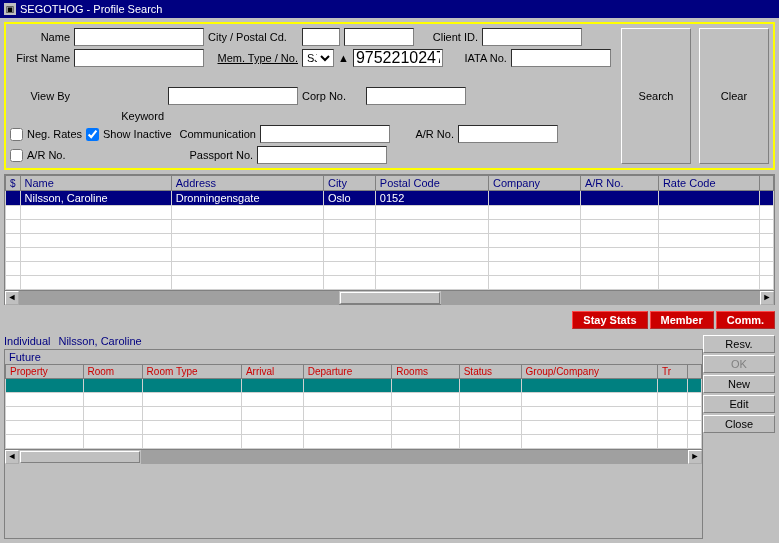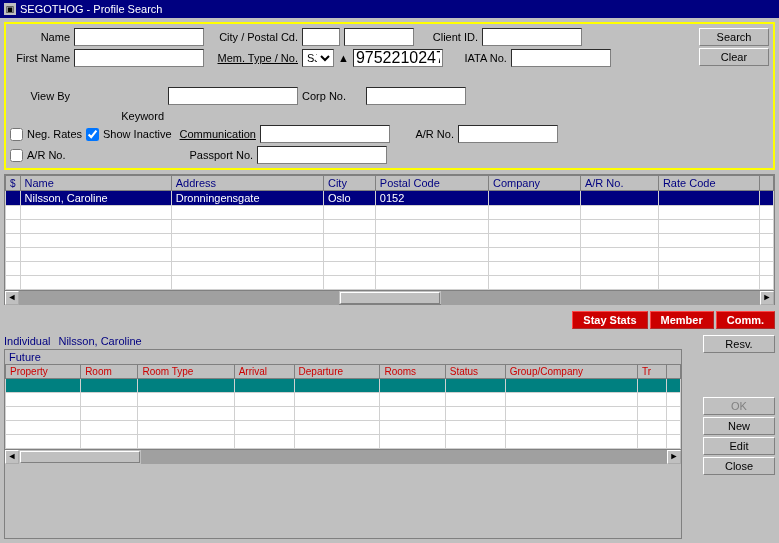--- a/index.html
+++ b/index.html
@@ -54,22 +54,22 @@
     }
     input[type="text"] {
       border: 1px inset #808080;
       background: white;
       height: 18px;
       font-size: 16px;
       padding: 1px 2px;
     }
     .search-buttons {
       display: flex;
-      flex-direction: column;
-      gap: 2px;
+      flex-direction: row;
+      gap: 8px;
       margin-left: 6px;
     }
     .win-btn {
       background: #c0c0c0;
       border-top: 1px solid white;
       border-left: 1px solid white;
       border-right: 1px solid #808080;
       border-bottom: 1px solid #808080;
       padding: 2px 8px;
       font-size: 11px;
@@ -140,21 +140,21 @@
       border: 1px outset #ff4444;
       padding: 2px 10px;
       font-size: 11px;
       cursor: pointer;
       font-weight: bold;
     }
     
     .bottom-section {
       flex: 1;
       display: flex;
-      gap: 21px;
+      gap: 0;
     }
     .profile-info {
       flex: 1;
       display: flex;
       flex-direction: column;
       gap: 2px;
     }
     .profile-label {
       display: flex;
       gap: 8px;
@@ -214,21 +214,21 @@
 </div>
 
 <div class="main-content">
 
   <div class="search-panel">
     <div style="display:flex; flex-direction:column; gap:3px;">
 
       <div style="display:flex; align-items:center; gap:4px;">
         <label style="width:60px; text-align:right;">Name</label>
         <input type="text" style="width: 130px;">
-        <label style="width:90px; text-align:right;">City / Postal Cd.</label>
+        <label style="width:90px; ">City / Postal Cd.</label>
         <input type="text" style="width: 38px;">
         <input type="text" style="width: 70px;">
         <label style="width:60px; text-align:right;">Client ID.</label>
         <input type="text" style="width: 100px;">
       </div>
 
       <div style="display:flex; align-items:center; gap:4px;">
         <label style="width:60px; text-align:right;">First Name</label>
         <input type="text" style="width: 130px;">
         <label style="width:90px; text-align:right;text-decoration:underline;">Mem. Type / No.</label>
@@ -247,21 +247,21 @@
         <input type="text" style="width: 130px;">
         <label style="width:60px; ">Corp No.</label>
         <input type="text" style="width: 100px;">
       </div>
 
       <div style="display:flex; align-items:center; gap:4px;">
         <input type="checkbox" id="neg" style="">
         <label for="neg">Neg. Rates</label>
         <input type="checkbox" id="inactive" checked="" style="">
         <label for="inactive">Show Inactive</label>
-        <label style="margin-left:4px;text-decoration:underline;">Communication</label>
+        <label style="margin-left:4px;">Communication</label>
         <input type="text" style="width: 130px;">
         <label style="width:60px; text-align:right;">A/R No.</label>
         <input type="text" style="width: 100px;">
       </div>
 
       <div style="display:flex; align-items:center; gap:4px;">
         <input type="checkbox" id="arno" style="">
         <label for="arno">A/R No.</label>
         <label style="margin-left:120px;">Passport No.</label>
         <input type="text" style="width: 130px;">
@@ -478,20 +478,20 @@
         <div style="display:flex; align-items:center; height:14px; background:#c0c0c0; border-top:1px solid #808080;">
           <div style="width:14px;height:14px;background:#c0c0c0;border:1px outset #fff;text-align:center;font-size:9px;cursor:pointer;">◄</div>
           <div style="width:120px;height:12px;background:#c0c0c0;border-top:1px solid white;border-left:1px solid white;border-right:1px solid #808080;border-bottom:1px solid #808080;margin:1px;"></div>
           <div style="flex:1;height:14px;background:#a0a0a0;"></div>
           <div style="width:14px;height:14px;background:#c0c0c0;border:1px outset #fff;text-align:center;font-size:9px;cursor:pointer;">►</div>
         </div>
       </div>
     </div>
     <div class="right-buttons">
       <button class="win-btn">Resv.</button>
-      <button class="win-btn" style="color:#808080;margin-top:42px;">OK</button>
+      <button class="win-btn" style="color:#808080;">OK</button>
       <button class="win-btn">New</button>
       <button class="win-btn">Edit</button>
       <button class="win-btn">Close</button>
     </div>
   </div>
 
 </div>
 
 </body></html>

